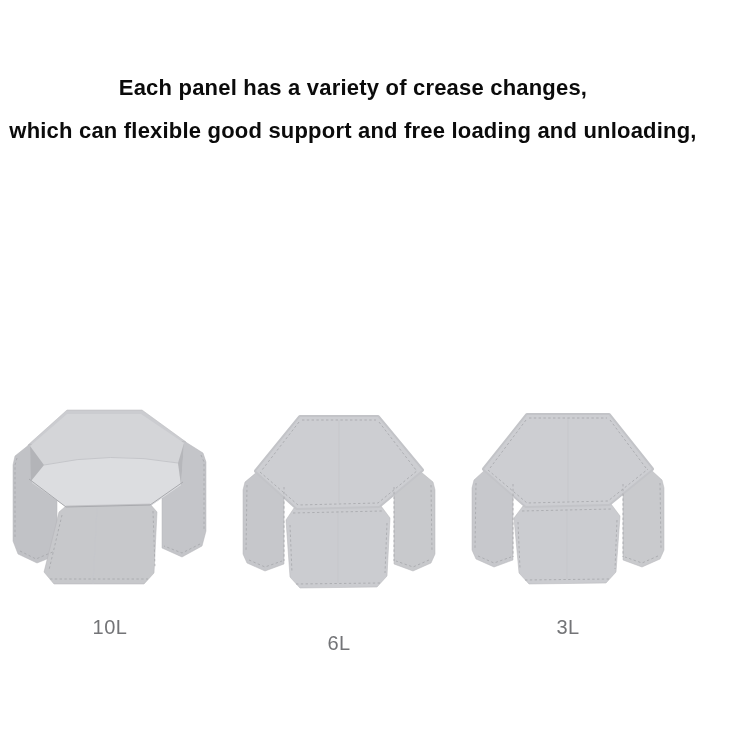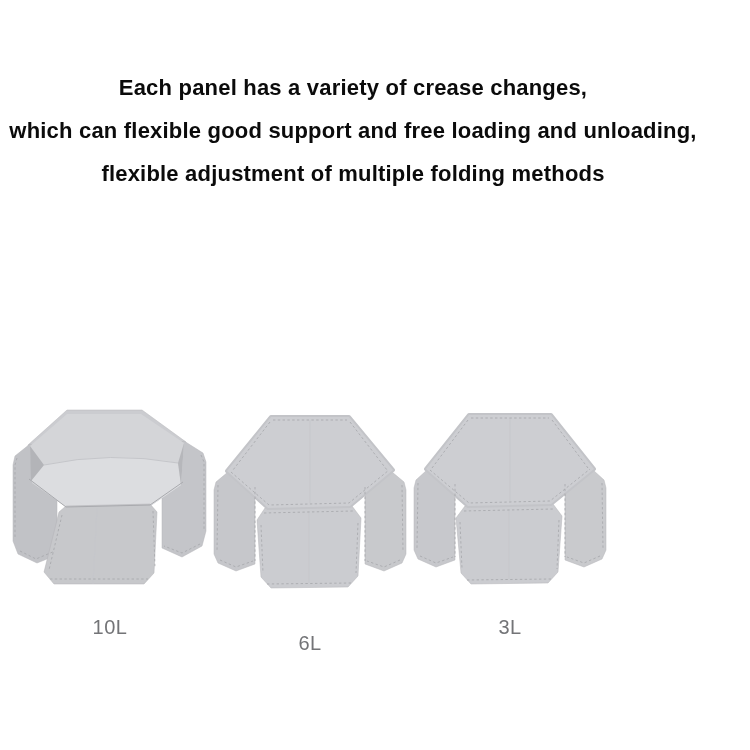--- a/index.html
+++ b/index.html
@@ -21,22 +21,23 @@
     font-size: 22px;
     line-height: 43px;
     color: #0b0b0b;
     letter-spacing: 0.2px;
     white-space: nowrap;
   }
   .products {
     position: absolute;
     top: 408px;
     left: 0;
-    right: 0;
+    right: 16px;
     display: flex;
+    justify-content: space-between;
     padding: 0 22px 0 10px;
     box-sizing: border-box;
   }
   figure.product {
     margin: 0;
     width: 200px;
     display: flex;
     flex-direction: column;
     align-items: center;
   }
@@ -63,21 +64,20 @@
   }
 </style>
 </head>
 <body>
 
 <div class="page">
 
   <div class="description">
     <div>Each panel has a variety of crease changes,</div>
     <div>which can flexible good support and free loading and unloading,</div>
-    <div>flexible adjustment of multiple folding methods</div>
   </div>
 
   <div class="products">
 
     <figure class="product product-10l">
       <svg width="200" height="182" viewBox="0 0 200 182">
 
         <path d="M57,2 L132,2 L176,34 L172,52 L22,54 L18,37 Z" fill="#cbccd0" stroke="#b6b7bb" stroke-width="0.5"></path>
 
         <path d="M20,36 L5,48 L3,57 L3,133 L8,146 L27,155 L47,147 L47,42 Z" fill="#c1c2c6" stroke="#b4b5b9" stroke-width="0.5" stroke-linejoin="round"></path>

